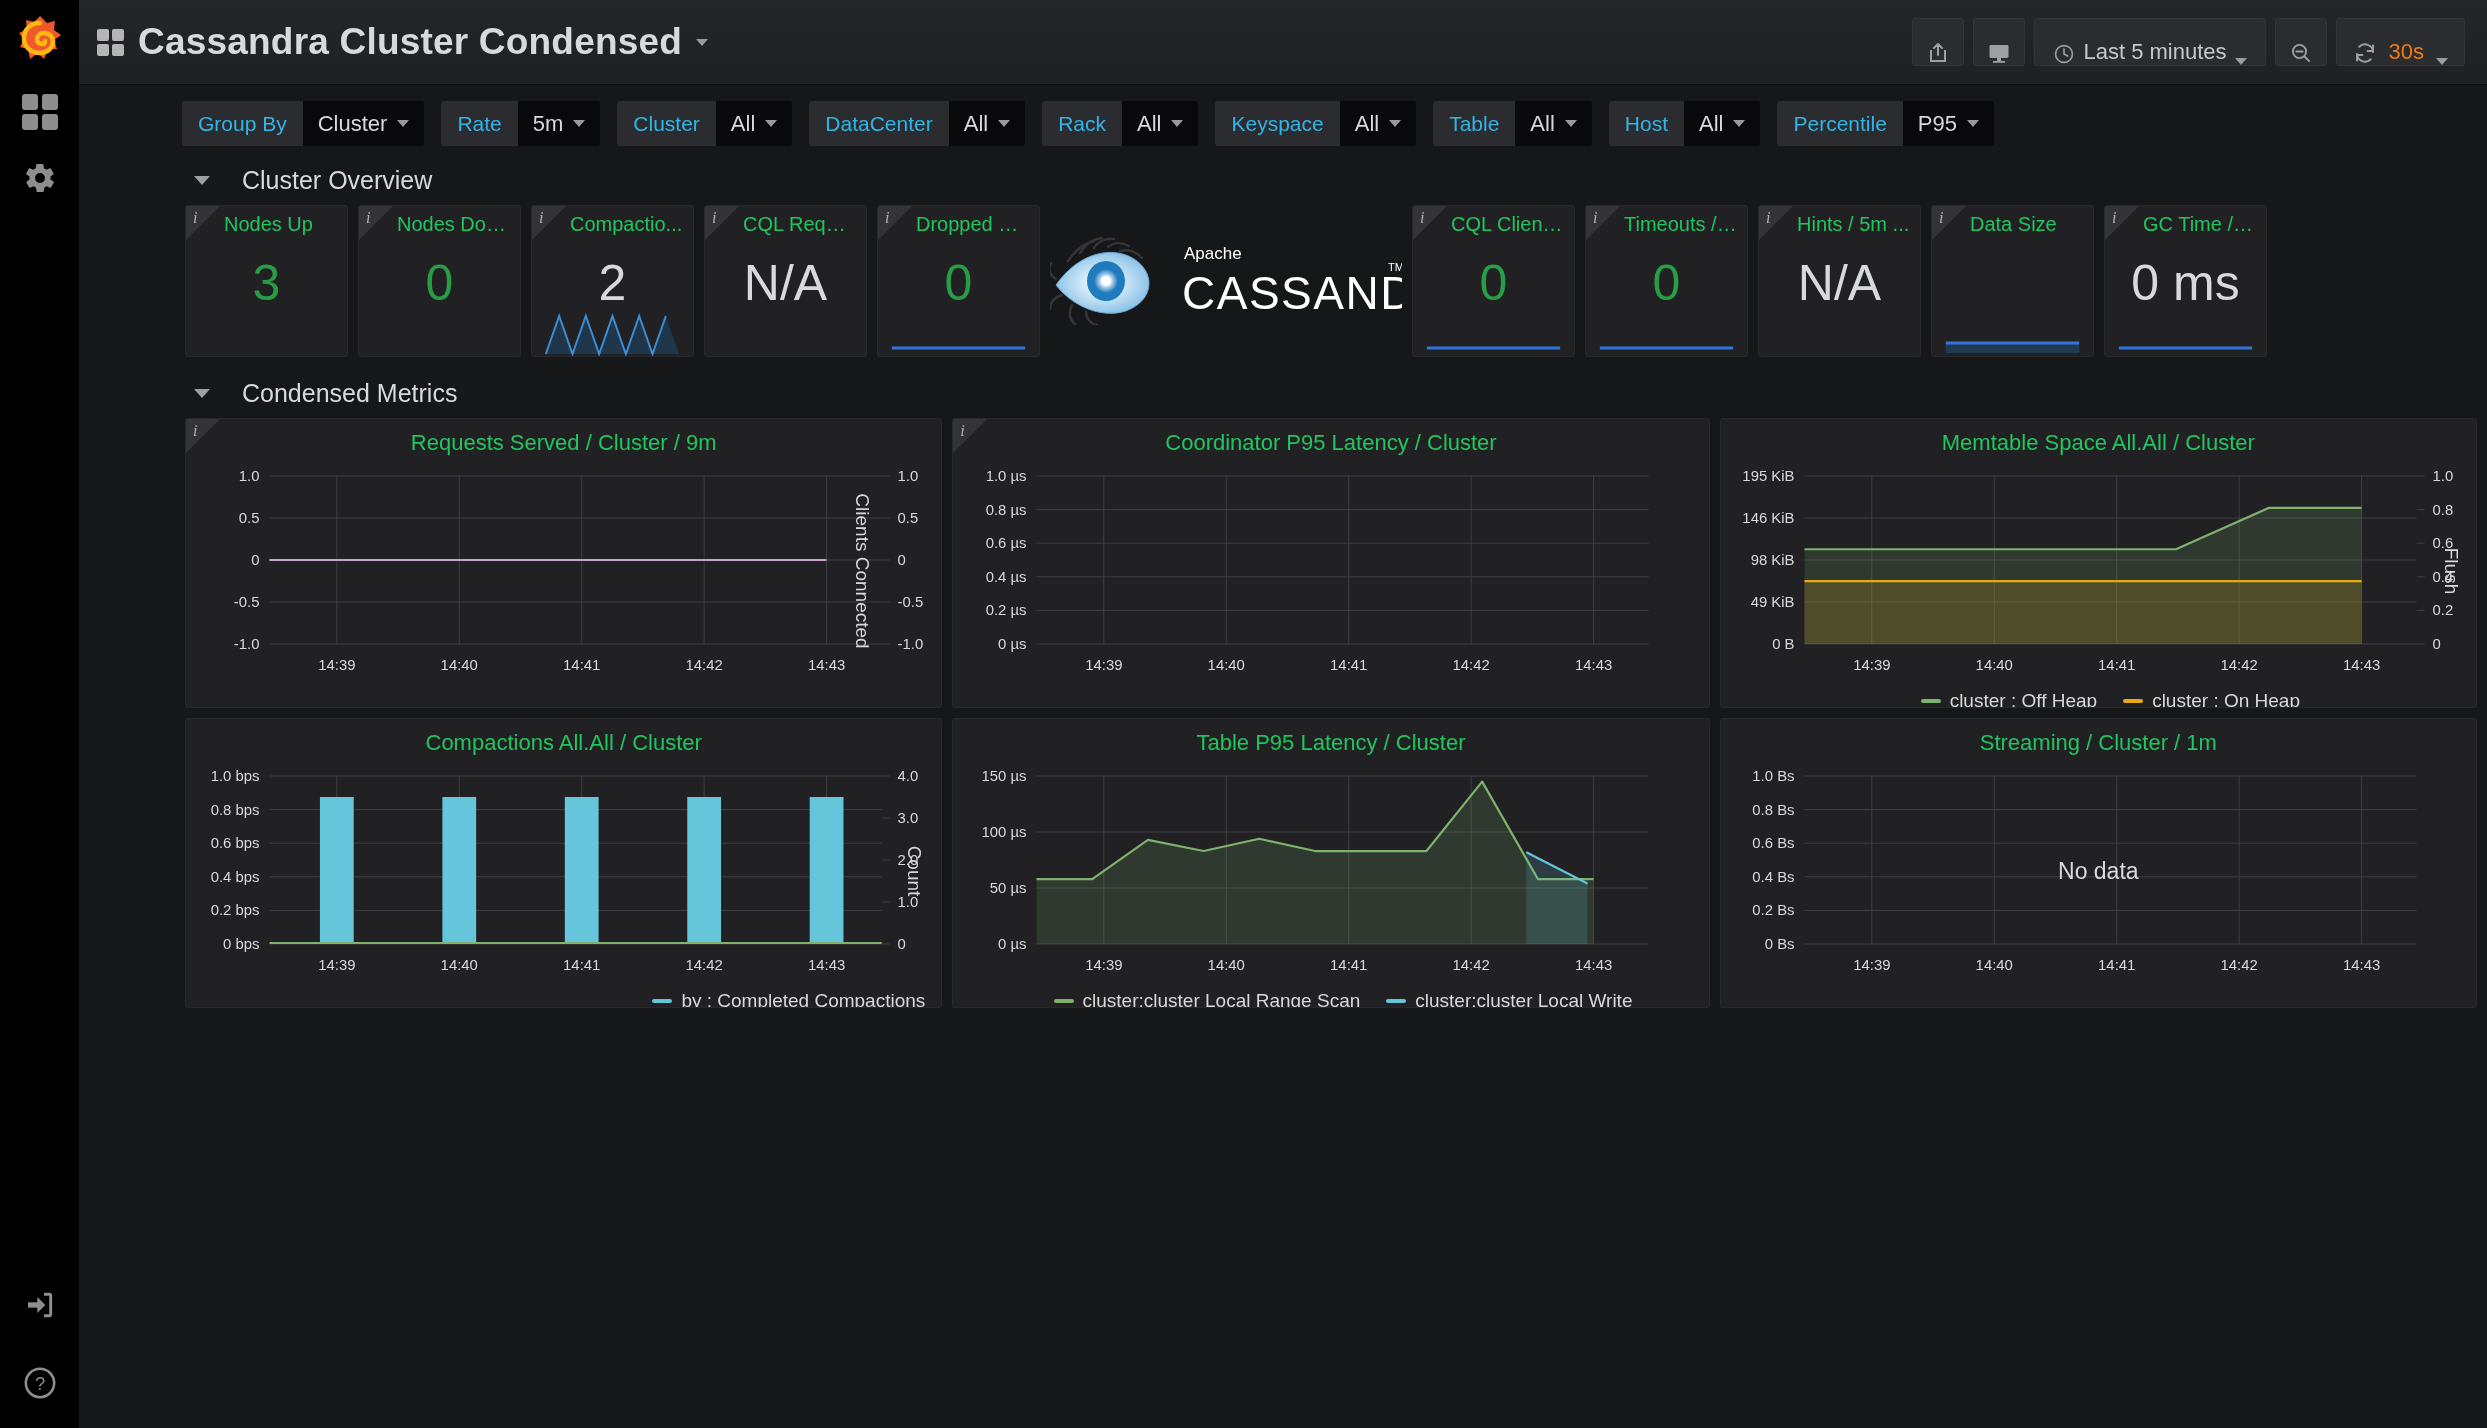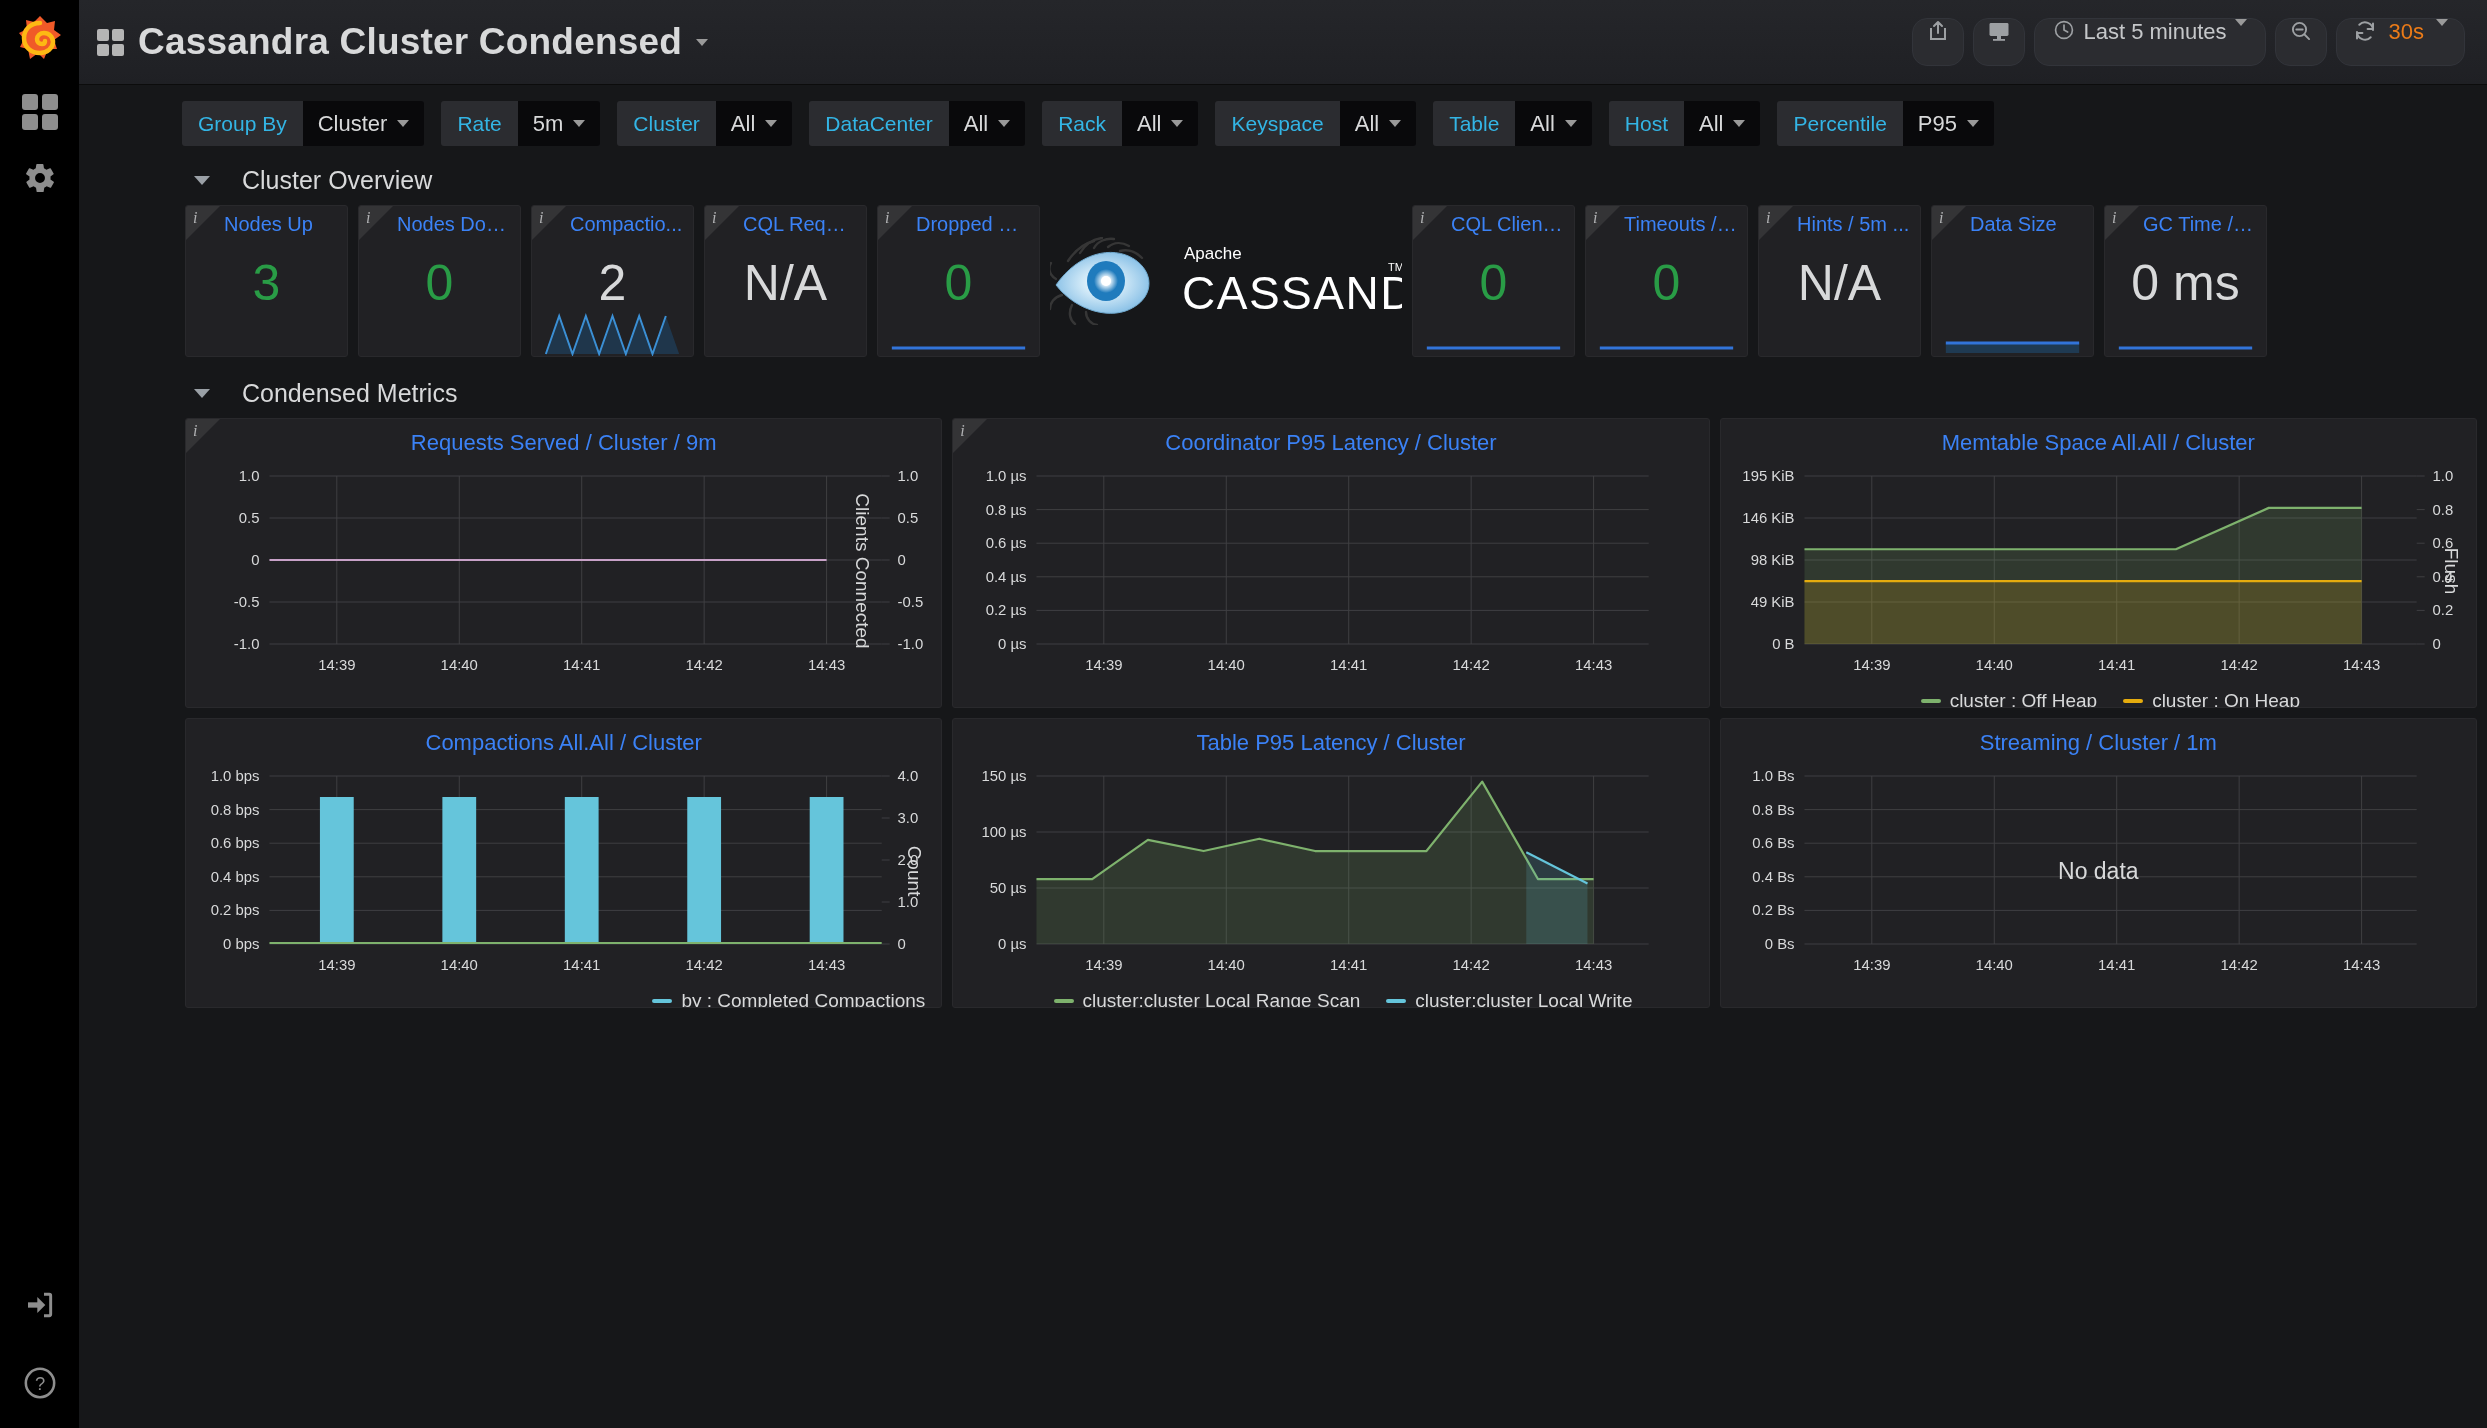--- a/index.html
+++ b/index.html
@@ -45,22 +45,22 @@
     padding: 0 22px 0 18px;
   }
   .dash-title-wrap { display: flex; align-items: center; gap: 14px; }
   .dashicon { display: grid; grid-template-columns: 12px 12px; grid-template-rows: 12px 12px; gap: 3px; }
   .dashicon i { background: #b5b5b5; border-radius: 2px; display:block; }
   .dash-title { font-size: 37px; color: #d8d9da; font-weight: 700; letter-spacing: .2px; }
   .caret-sm { width:0;height:0;border-left:6px solid transparent;border-right:6px solid transparent;border-top:7px solid #9a9a9a; }
   .nav-right { margin-left: auto; display: flex; align-items: center; gap: 9px; }
   .nav-btn {
     height: 48px; min-width: 52px;
-    background: #2b2c30; border: 1px solid #32343a; border-radius: 15px;
-    display: flex; align-items: flex-start; justify-content: center;
+    background: #2b2c30; border: 1px solid #32343a; border-radius: 3px;
+    display: flex; align-items: flex-end; justify-content: center;
     color: #9da0a3; cursor: pointer; padding: 0 12px; gap: 8px;
   }
   .nav-btn.timepick { padding: 0 18px; font-size: 22px; color: #c5c7c9; }
   .nav-btn.refresh { padding: 0 16px; gap: 12px; }
   .refresh-val { color: #eb7b18; font-size: 22px; }
   .ico-svg { display:block; }
 
   
   .varrow {
     padding: 16px 0 10px 103px;
@@ -101,21 +101,21 @@
     width: 0; height: 0;
     border-top: 34px solid #343436;
     border-right: 34px solid transparent;
   }
   .info-i {
     position: absolute; top: 3px; left: 7px;
     font-size: 16px; color: #b0b1b3; font-style: italic;
     font-family: "Liberation Serif", serif; z-index: 2;
   }
   .panel-title {
-    text-align: center; font-size: 22px; color: #3b82f6;
+    text-align: center; font-size: 22px; color: #22c55e;
     padding-top: 11px; font-weight: 400;
   }
 
   
   .statrow { display: flex; gap: 10px; padding: 0 10px 0 106px; height: 152px; }
   .statpanel { width: 163px; flex: 0 0 163px; height: 152px; }
   .statpanel .panel-title {
     text-align: left; padding: 7px 10px 0 38px; font-size: 20px;
     white-space: nowrap; overflow: hidden; text-overflow: ellipsis;
   }

